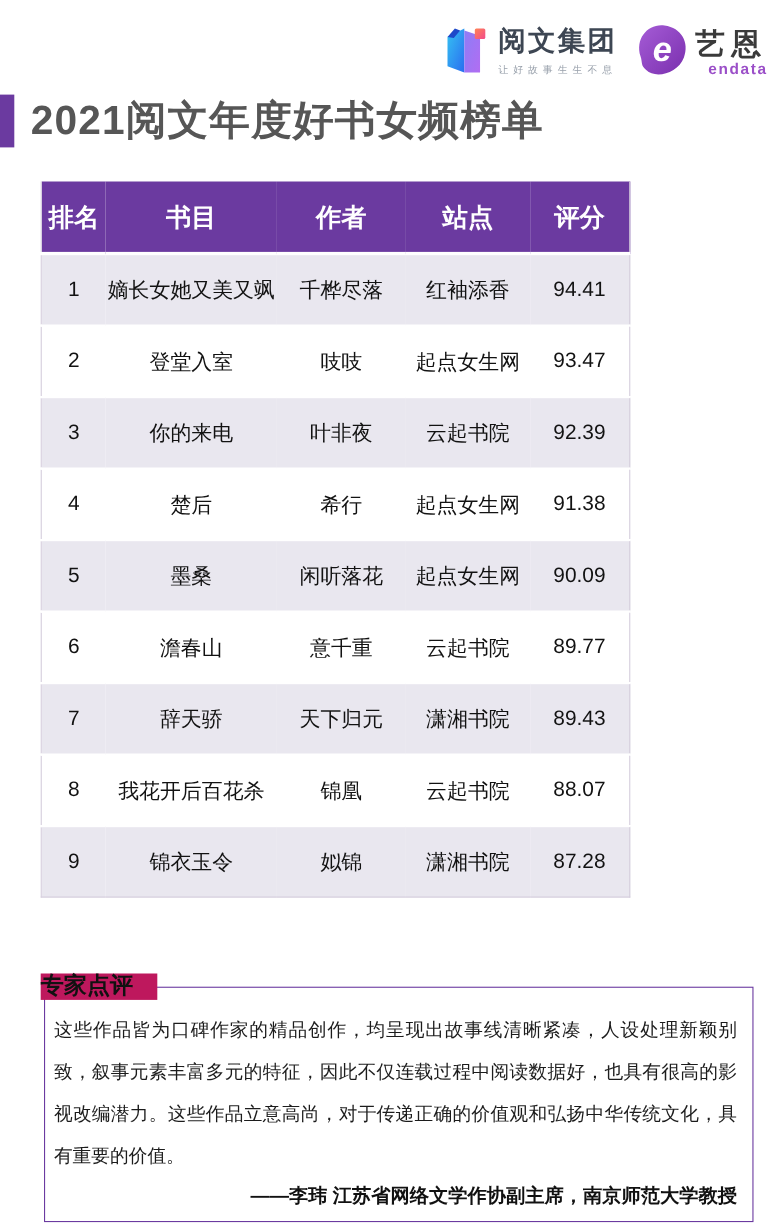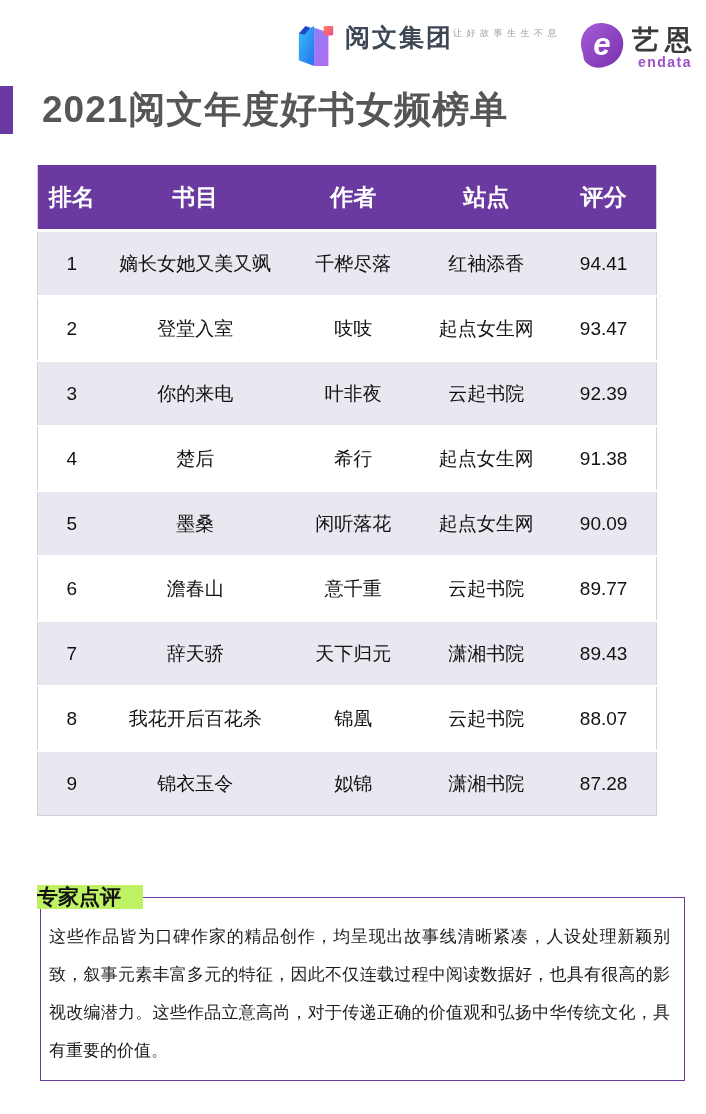--- a/index.html
+++ b/index.html
@@ -4,48 +4,48 @@
 <style>
   html,body{margin:0;padding:0;}
   body{
     width:706px;height:1114px;position:relative;overflow:hidden;
     background:#ffffff;
     font-family:"Liberation Sans","DejaVu Sans",sans-serif;
   }
   
   .logos{position:absolute;top:18px;right:8px;display:flex;align-items:center;gap:16px;}
   .yw{display:flex;align-items:flex-start;gap:8px;}
-  .yw-text{display:flex;flex-direction:row;}
+  .yw-text{display:flex;flex-direction:column;}
   .yw-name{font-size:25px;font-weight:bold;color:#3d4653;letter-spacing:2px;line-height:30px;}
   .yw-tagline{font-size:9px;color:#98a0ab;letter-spacing:4.5px;margin-top:5px;white-space:nowrap;}
   .ed{display:flex;align-items:center;gap:5px;}
-  .ed-text{display:flex;flex-direction:column;align-items:center;}
+  .ed-text{display:flex;flex-direction:column;align-items:flex-end;}
   .ed-name{font-size:27px;font-weight:bold;color:#3a3a3a;letter-spacing:6px;line-height:30px;}
   .ed-sub{font-size:14px;font-weight:bold;color:#9b4fc8;letter-spacing:1.5px;margin-top:-1px;}
   
-  .title-sec{position:absolute;top:86px;left:0;display:flex;align-items:flex-end;gap:14px;}
+  .title-sec{position:absolute;top:86px;left:0;display:flex;align-items:flex-end;}
   .accent-bar{width:13px;height:48px;background:#6B3AA0;}
   .page-title{margin:0 0 0 15px;font-size:37px;font-weight:bold;color:#565656;letter-spacing:1px;line-height:48px;}
   
-  .ranking{position:absolute;top:165px;left:37px;width:620px;border-collapse:collapse;
+  .ranking{position:absolute;top:165px;left:37px;width:536px;border-collapse:collapse;
            border-left:1px solid #D5CEDD;border-right:1px solid #D5CEDD;border-bottom:1px solid #D5CEDD;}
   .ranking th{background:#6B3AA0;color:#ffffff;font-size:23px;font-weight:bold;height:62px;
               border-bottom:3px solid #ffffff;text-align:center;}
   .ranking td{height:61px;font-size:19px;color:#121212;text-align:center;vertical-align:middle;}
   .ranking tbody tr:nth-child(odd) td{background:#E9E7EF;}
   .ranking tbody tr + tr td{border-top:2px solid #ffffff;}
   .ranking th:nth-child(1),.ranking td:nth-child(1){width:11%;}
   .ranking th:nth-child(2),.ranking td:nth-child(2){width:29%;}
   .ranking th:nth-child(3),.ranking td:nth-child(3){width:22%;}
   .ranking th:nth-child(4),.ranking td:nth-child(4){width:21%;text-align:center;}
   .ranking th:nth-child(5),.ranking td:nth-child(5){width:17%;}
   
   .commentary{position:absolute;top:897px;left:40px;width:645px;}
   .commentary-box{border:1px solid #6B3AA0;padding:20px 14px 10px 8px;position:relative;}
-  .commentary-heading{position:absolute;top:-13px;left:-4px;background:#bef264;
+  .commentary-heading{position:absolute;top:-13px;left:-4px;background:#be185d;
                       padding-right:22px;font-size:21px;font-weight:bold;color:#111111;line-height:24px;}
   .commentary-body{font-size:17px;line-height:38px;color:#1c1c1c;margin:0;text-align:justify;}
   .commentary-attribution{font-size:17.5px;font-weight:bold;color:#111111;text-align:right;
                           line-height:26px;margin-top:4px;}
 </style>
 </head>
 <body>
 
 <div class="logos">
   <div class="yw">
@@ -175,14 +175,15 @@
         <td>潇湘书院</td>
         <td>87.28</td>
       </tr>
     </tbody>
 </table>
 
 <div class="commentary">
   <div class="commentary-box">
     <div class="commentary-heading">专家点评</div>
     <p class="commentary-body">这些作品皆为口碑作家的精品创作，均呈现出故事线清晰紧凑，人设处理新颖别致，叙事元素丰富多元的特征，因此不仅连载过程中阅读数据好，也具有很高的影视改编潜力。这些作品立意高尚，对于传递正确的价值观和弘扬中华传统文化，具有重要的价值。</p>
+    <div class="commentary-attribution">——李玮  江苏省网络文学作协副主席，南京师范大学教授</div>
   </div>
 </div>
 
 </body></html>

